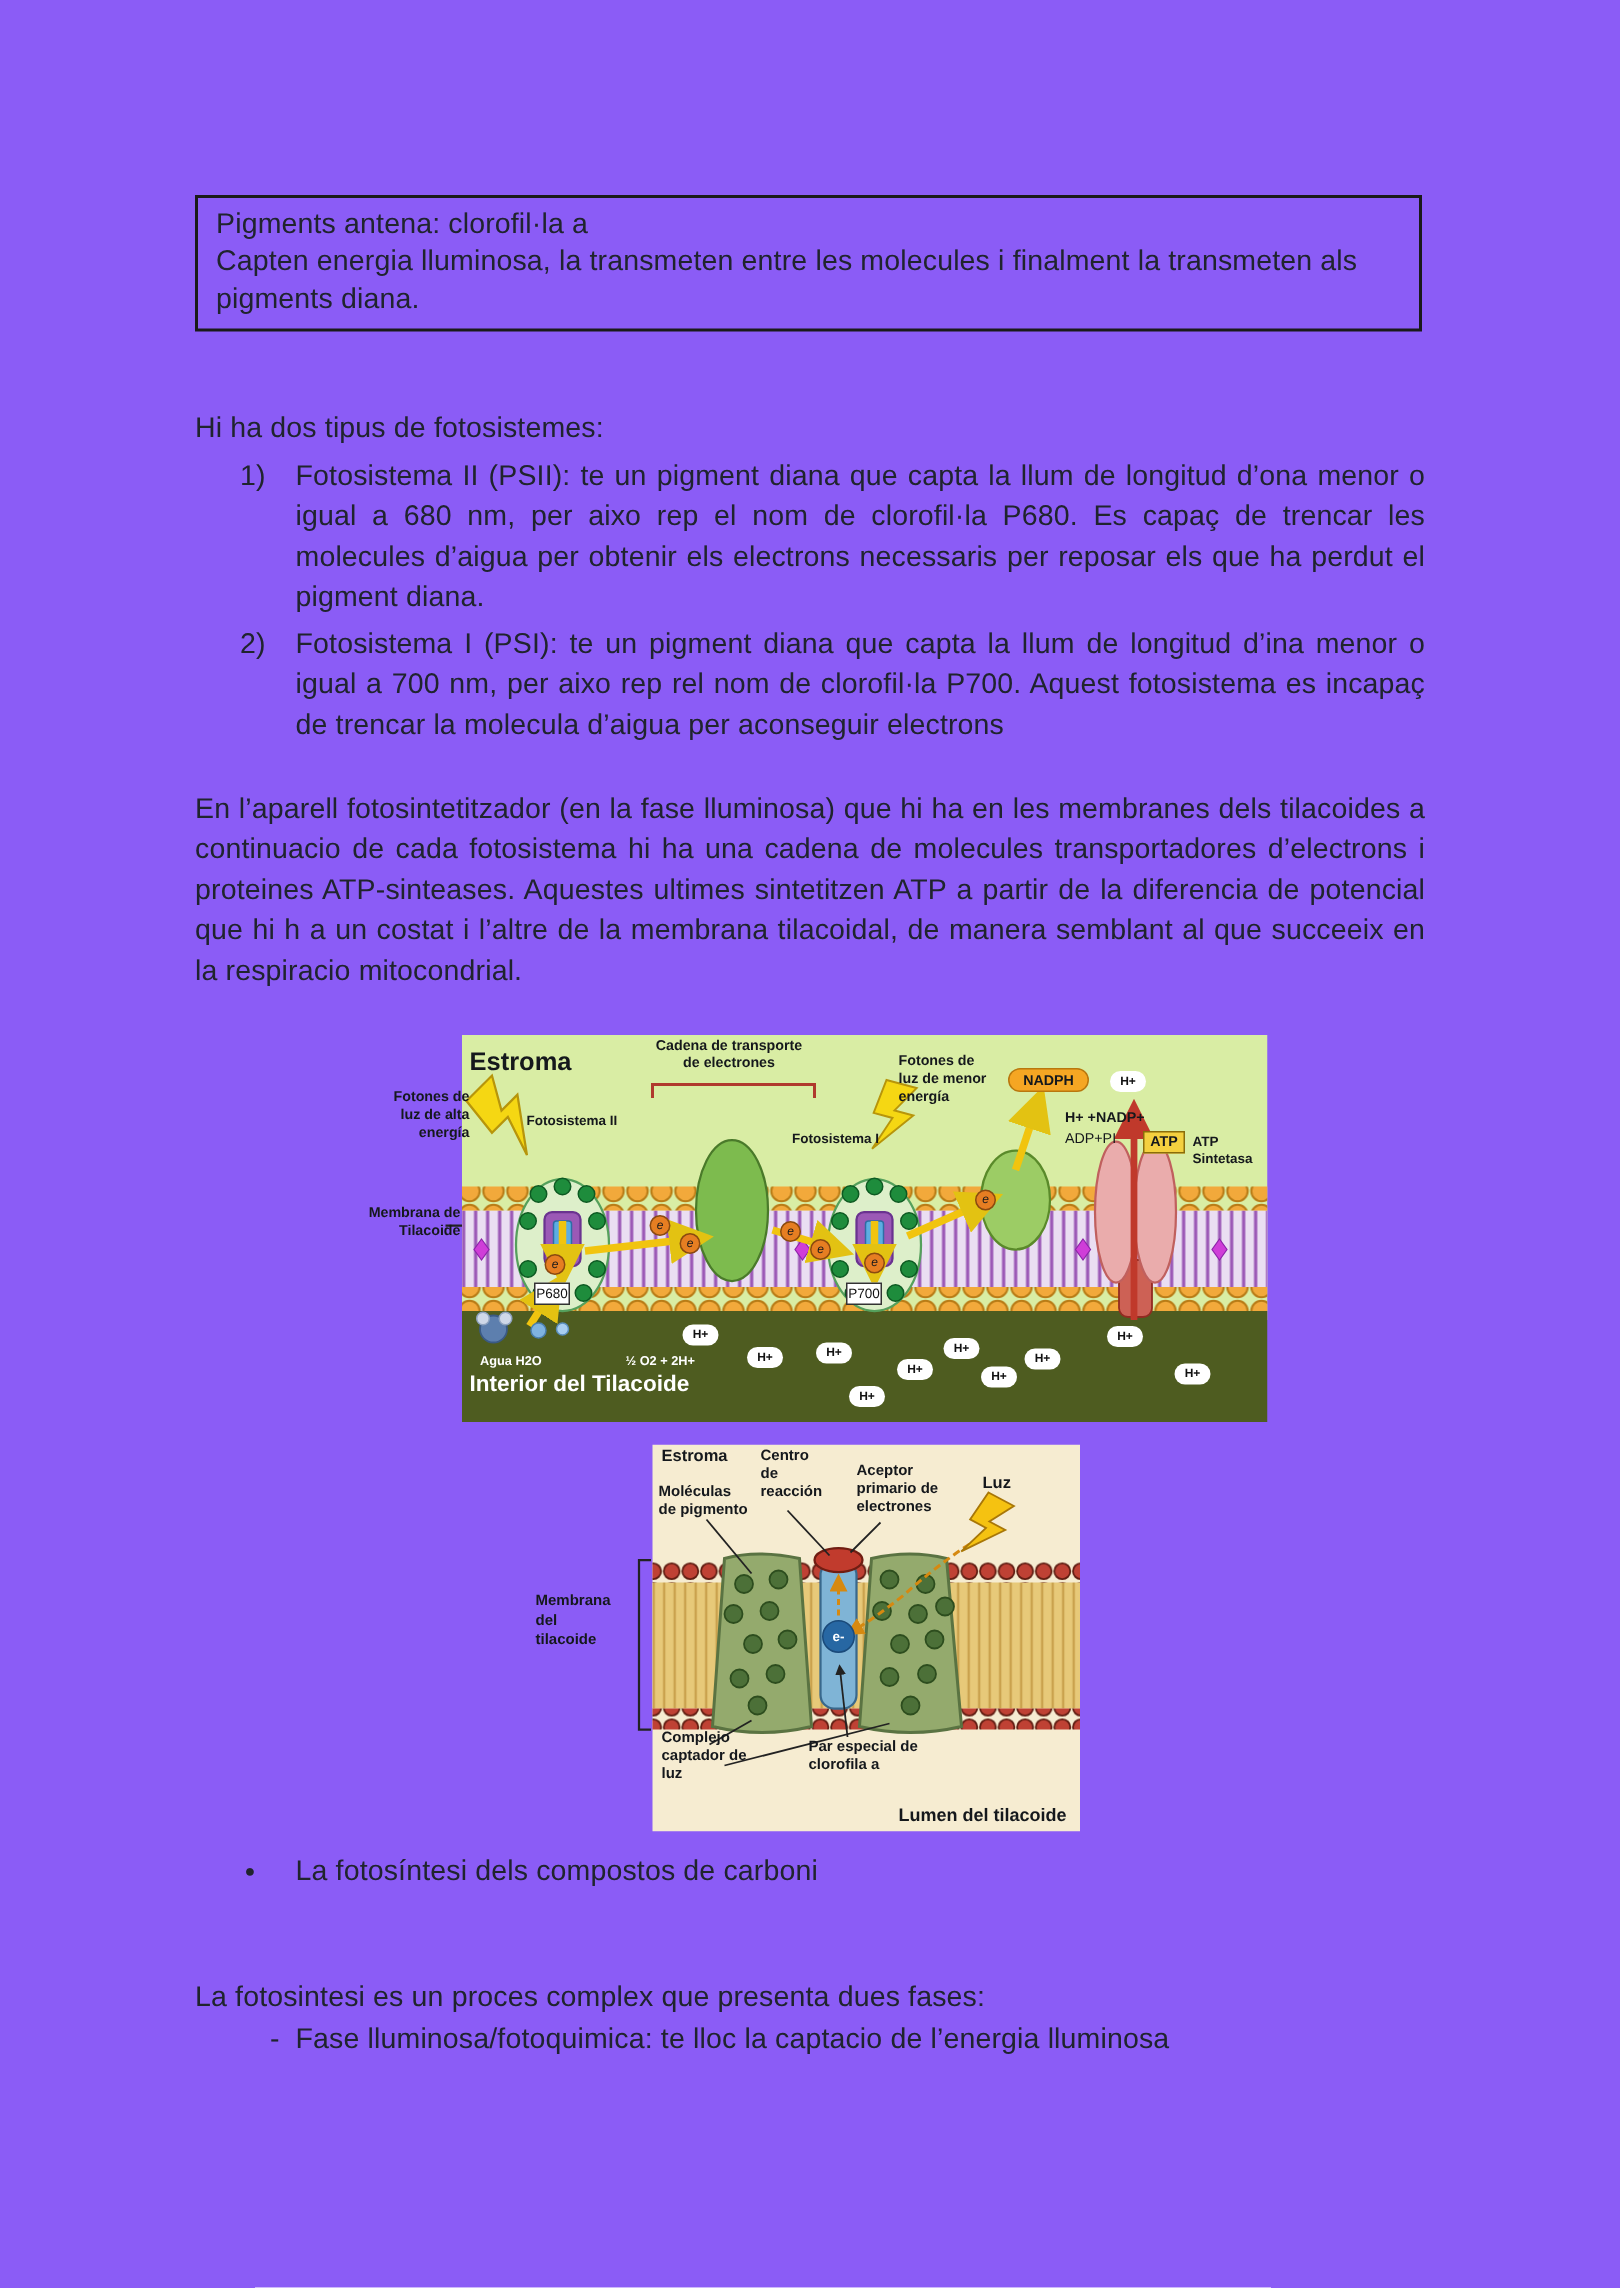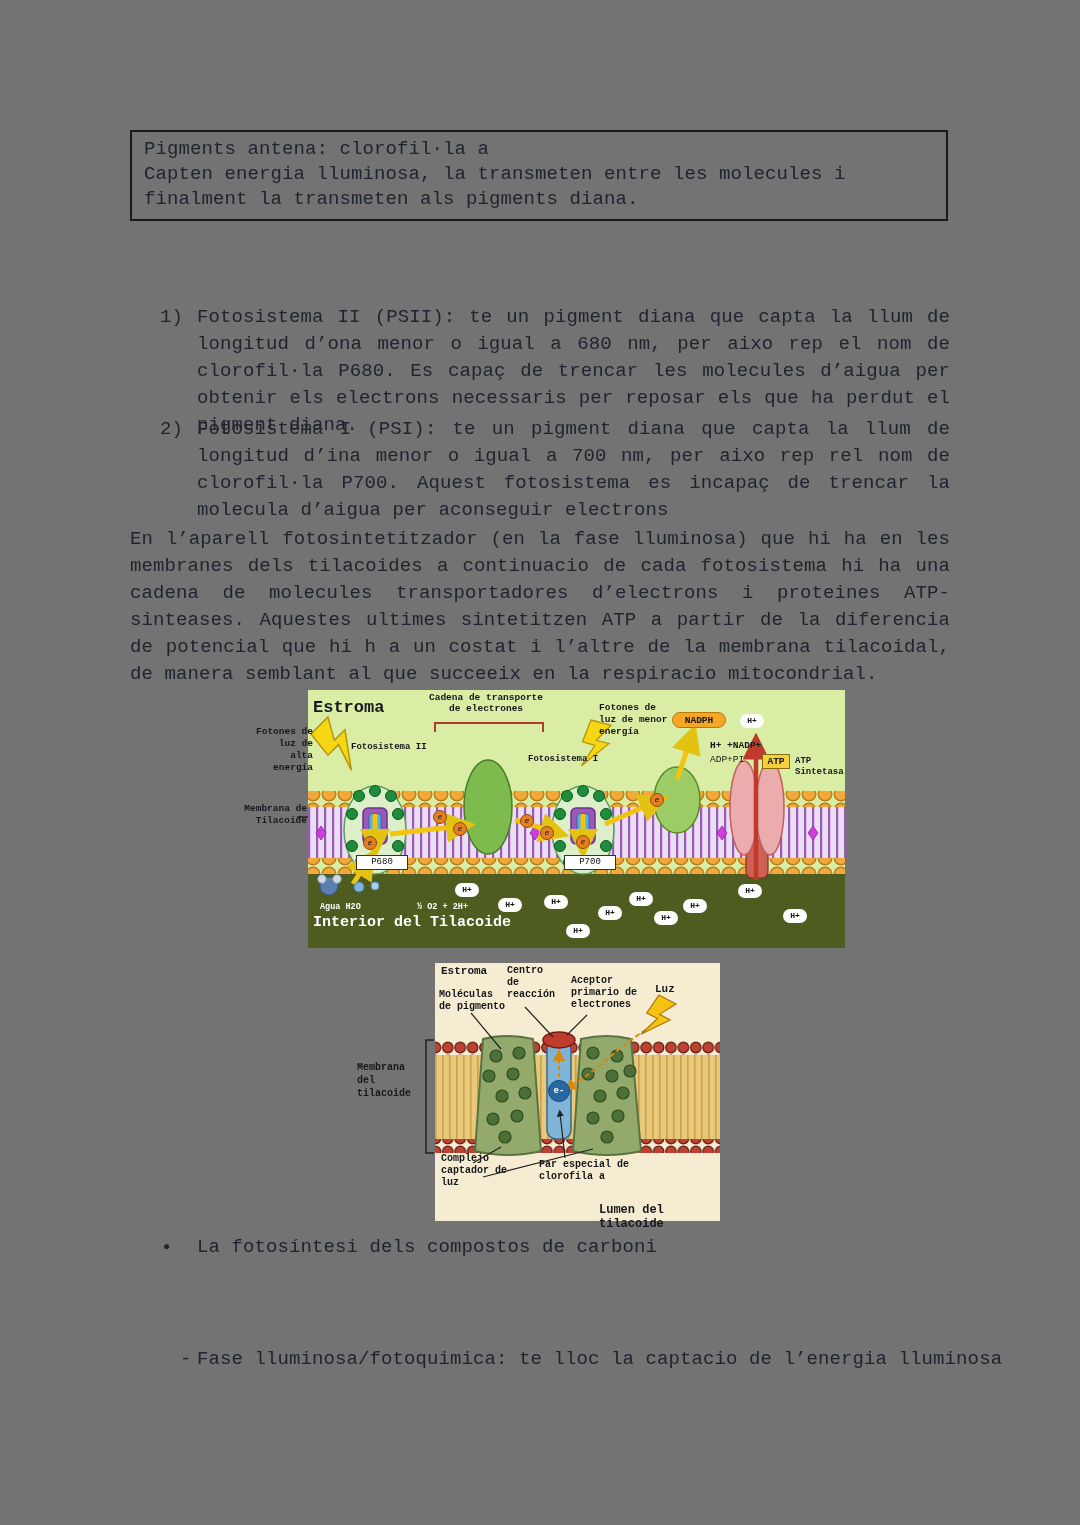--- a/index.html
+++ b/index.html
@@ -1,49 +1,50 @@
 <!DOCTYPE html>
 <html><head>
 <meta charset="utf-8">
 <style>
   * { margin:0; padding:0; box-sizing:border-box; }
   html,body { background:#ffffff; }
-  .page { position:relative; width:1080px; height:1525px; background:#737373;
-          font-family:Liberation Mono, monospace; color:#20242e; overflow:hidden; }
+  .page { position:relative; width:1080px; height:1525px; background:#8b5cf6;
+          font-family:Liberation Sans, sans-serif; color:#20242e; overflow:hidden; }
   .abs { position:absolute; }
   .txt { font-size:19px; line-height:27px; letter-spacing:0.1px; }
   .jtext { text-align:justify; }
   .flexrow { display:flex; }
   .num { flex:0 0 37px; width:37px; }
   .topbox { position:absolute; left:130px; top:130px; width:818px;
             border:2px solid #1a1a1a; padding:5px 12px 7px 12px; }
   .topbox p { font-size:19px; line-height:25px; letter-spacing:0.1px; }
   .diagram { position:absolute; }
   .diagram svg { position:absolute; left:0; top:0; }
   .lbl { position:absolute; white-space:pre-line; color:#15181c; }
   .b { font-weight:bold; }
   .hpill { position:absolute; width:24px; height:14px; background:#ffffff; border-radius:7px;
            font-size:8px; font-weight:bold; color:#111; text-align:center; line-height:14px; }
-  .wbox { position:absolute; width:52px; height:15px; background:#ffffff; border:1px solid #333;
+  .wbox { position:absolute; width:24px; height:15px; background:#ffffff; border:1px solid #333;
           font-size:9px; color:#111; text-align:center; line-height:13px; }
   .ec { position:absolute; width:14px; height:14px; border-radius:50%; background:#e67e22;
         border:1px solid #8a4a10; color:#15181c; font-size:8px; font-style:italic;
         text-align:center; line-height:12px; }
   .pillbox { position:absolute; text-align:center; font-weight:bold; color:#15181c; }
 </style>
 </head>
 <body>
 
 <div class="page">
 
   <div class="topbox">
     <p>Pigments antena: clorofil·la a</p>
     <p>Capten energia lluminosa, la transmeten entre les molecules i finalment la transmeten als pigments diana.</p>
   </div>
 
+  <p class="abs txt" style="left:130px; top:272px;">Hi ha dos tipus de fotosistemes:</p>
 
   <div class="abs flexrow txt" style="left:160px; top:304px; width:790px;">
     <span class="num">1)</span>
     <span class="jtext" style="flex:1;">Fotosistema II (PSII): te un pigment diana que capta la llum de longitud d’ona menor o igual a 680 nm, per aixo rep el nom de clorofil·la P680. Es capaç de trencar les molecules d’aigua per obtenir els electrons necessaris per reposar els que ha perdut el pigment diana.</span>
   </div>
 
   <div class="abs flexrow txt" style="left:160px; top:416px; width:790px;">
     <span class="num">2)</span>
     <span class="jtext" style="flex:1;">Fotosistema I (PSI): te un pigment diana que capta la llum de longitud d’ina menor o igual a 700 nm, per aixo rep rel nom de clorofil·la P700. Aquest fotosistema es incapaç de trencar la molecula d’aigua per aconseguir electrons</span>
   </div>
@@ -300,19 +301,20 @@
     <span class="lbl b" style="left:184px; top:196px; font-size:10px; line-height:12px;">Par especial de
 clorofila a</span>
     <span class="lbl b" style="left:244px; top:240px; font-size:12px;">Lumen del tilacoide</span>
   </div>
 
   <div class="abs flexrow txt" style="left:163px; top:1234px;">
     <span style="width:34px; font-size:12px;">●</span>
     <span>La fotosíntesi dels compostos de carboni</span>
   </div>
 
+  <p class="abs txt" style="left:130px; top:1318px;">La fotosintesi es un proces complex que presenta dues fases:</p>
 
   <div class="abs flexrow txt" style="left:180px; top:1346px;">
     <span style="width:17px;">-</span>
     <span>Fase lluminosa/fotoquimica: te lloc la captacio de l’energia lluminosa</span>
   </div>
 
 </div>
 
 </body></html>

